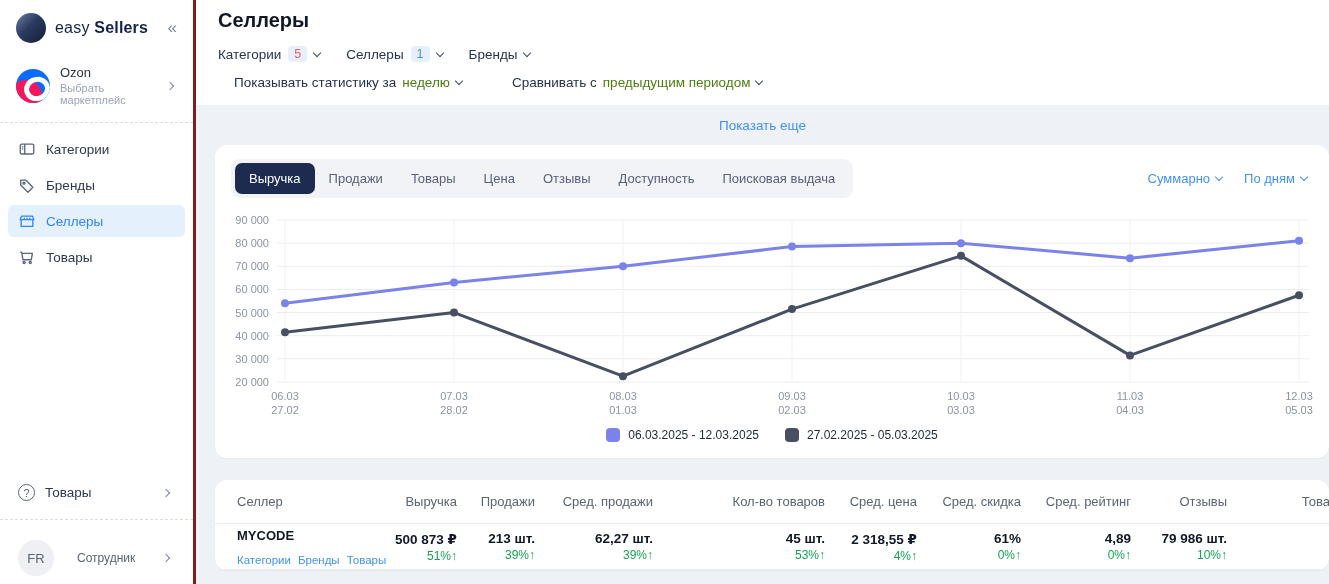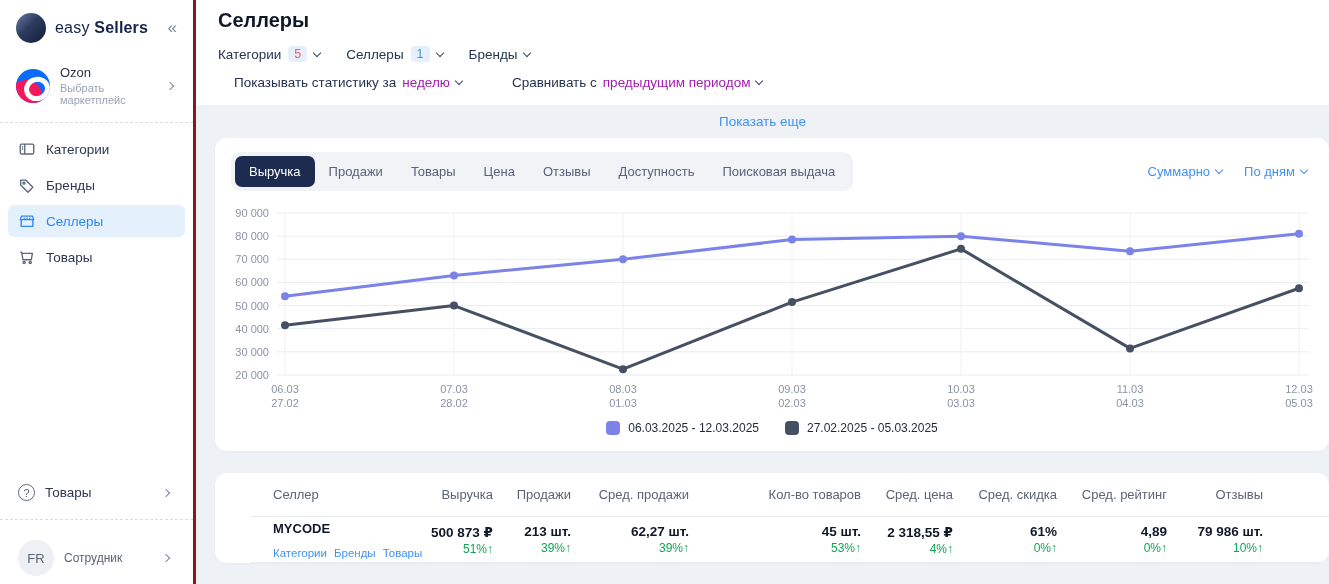--- a/index.html
+++ b/index.html
@@ -32,60 +32,60 @@
   .nav-item svg { flex:none; stroke:#5b6680; }
   .nav-item.active { background:#e4f1fd; color:#3187f3; }
   .nav-item.active svg { stroke:#3187f3; }
   .sb-spacer { flex:1; }
   .help-row { display:flex; align-items:center; gap:10px; margin:0 8px; padding:8px 10px;
     font-size:13.5px; color:#2b3850; cursor:pointer; }
   .qicon { width:17px; height:17px; border:1.4px solid #5b6680; border-radius:50%;
     font-size:11px; color:#5b6680; display:flex; align-items:center; justify-content:center; }
   .chev-right { width:6px; height:6px; border-top:1.6px solid #7c87a0; border-right:1.6px solid #7c87a0;
     transform:rotate(45deg); margin-left:auto; margin-right:6px; }
-  .user-row { display:flex; align-items:center; gap:10px; margin:4px 8px 0 8px; padding:8px 10px; cursor:pointer; }
+  .user-row { display:flex; align-items:center; gap:23px; margin:4px 8px 0 8px; padding:8px 10px; cursor:pointer; }
   .avatar { width:36px; height:36px; border-radius:50%; background:#eef0f4; color:#5a6472;
     font-size:13px; display:flex; align-items:center; justify-content:center; }
   .role { font-size:12px; color:#5a6472; }
 
   
   main { flex:1; display:flex; flex-direction:column; min-width:0; }
   .top-white { background:#fff; padding:9px 0 0 22px; height:105px; }
   h1 { font-size:20px; font-weight:700; color:#101828; margin-bottom:14px; }
   .filters { display:flex; align-items:center; gap:26px; margin-bottom:13px; }
   .chip { display:flex; align-items:center; gap:7px; font-size:13.5px; color:#25334f; cursor:pointer; }
   .badge { background:#e6effc; border-radius:4px; padding:1px 6px; font-size:12.5px; }
   .chev-down { width:6px; height:6px; border-top:1.6px solid #3d4a63; border-right:1.6px solid #3d4a63;
     transform:rotate(135deg); margin-top:-3px; }
   .chev-down.blue { border-color:#4392f1; }
   .period-row { display:flex; align-items:center; gap:34px; font-size:13.5px; color:#25334f; }
   .pgroup { display:flex; align-items:center; gap:6px;margin-left:16px; }
-  .pvalue { color:#a21caf; cursor:pointer; display:flex; align-items:center; gap:6px; }
+  .pvalue { color:#4d7c0f; cursor:pointer; display:flex; align-items:center; gap:6px; }
 
   .gray-zone { flex:1; background:#eef1f6; min-height:0; }
-  .show-more-band { height:33px; display:flex; align-items:center; justify-content:center; }
+  .show-more-band { height:40px; display:flex; align-items:center; justify-content:center; }
   .show-more-band a { color:#4392f1; font-size:13.5px; text-decoration:none; cursor:pointer; }
 
   .card { background:#fff; border-radius:12px; margin-left:19px;
     box-shadow:0 1px 2px rgba(23,38,74,.03); }
   .chart-card { padding:14px 16px 10px 16px; }
   .tabs-row { display:flex; align-items:center; justify-content:space-between; }
   .tabs { display:inline-flex; background:#f1f3f7; border-radius:9px; padding:4px; }
   .tab { padding:8px 14px; font-size:13px; color:#59627a; border-radius:7px; cursor:pointer; white-space:nowrap; }
   .tab.active { background:#1d2b50; color:#fff; font-weight:500; }
   .chart-controls { display:flex; align-items:center; gap:22px; padding-right:6px; }
   .ctrl { color:#4392f1; font-size:13px; display:flex; align-items:center; gap:6px; cursor:pointer; }
   #chart { margin-top:10px; }
   .legend { display:flex; justify-content:center; gap:26px; margin:2px 0 6px 0; }
   .legend-item { display:flex; align-items:center; gap:8px; font-size:12px; color:#1f2937; }
   .legend-dot { width:14px; height:14px; border-radius:4px; }
 
   .table-card { margin-top:22px; overflow:hidden; }
   .tgrid { display:grid; grid-template-columns:140px 80px 78px 118px 172px 92px 104px 110px 96px 130px;
-    align-items:center; padding:0 0 0 22px;margin-left:36px; }
+    align-items:center; padding:0 0 0 22px; }
   .thead { height:44px; border-bottom:1px solid #e7ebf0; }
   .th { font-size:13px; color:#5a6472; text-align:right; white-space:nowrap; }
   .th:first-child { text-align:left; }
   .trow { height:46px; border-bottom:1px solid #e7ebf0; }
   .seller-cell { display:flex; flex-direction:column; gap:11px; }
   .seller-name { font-size:13px; font-weight:700; color:#101828; }
   .seller-links { display:flex; gap:7px; }
   .seller-links a { font-size:11.5px; color:#4392f1; text-decoration:none; cursor:pointer; }
   .td { text-align:right; white-space:nowrap; }
   .td .val { font-size:13.5px; font-weight:700; color:#101828; }

